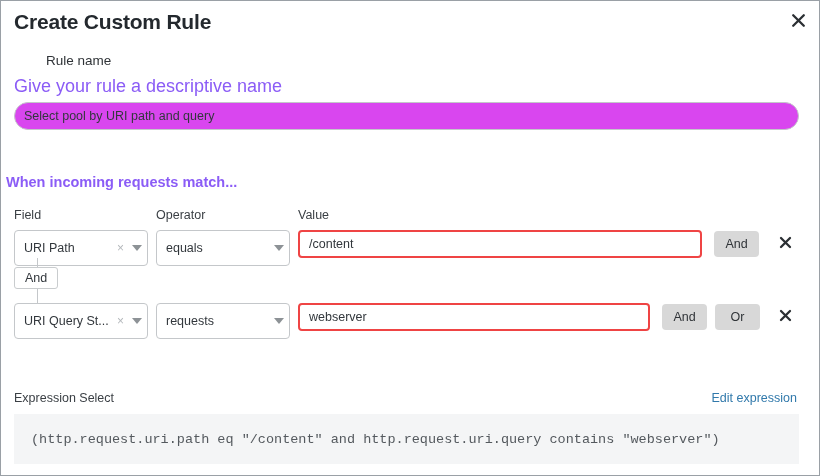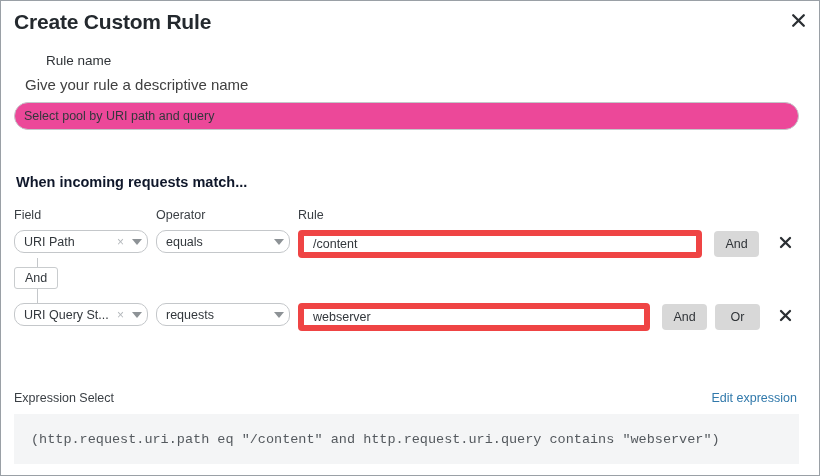--- a/index.html
+++ b/index.html
@@ -51,72 +51,72 @@
   .section-label {
     position: absolute;
     left: 13px;
     font-size: 13.5px;
     color: #2f3337;
     margin-left: 32px;
   }
   .rule-name-label { top: 52px; }
   .rule-name-help {
     position: absolute;
-    left: 24px;
+    left: 13px;
     top: 75px;
-    font-size: 15px;
-    color: #404040;
+    font-size: 18px;
+    color: #8b5cf6;
   }
   .rule-name-input {
     position: absolute;
     left: 13px;
     top: 101px;
     width: 785px;
     height: 28px;
     box-sizing: border-box;
     border: 1px solid #c4c7ca;
     border-radius: 14px;
-    background: #ec4899;
+    background: #d946ef;
     font-family: "Liberation Sans", sans-serif;
     font-size: 12.5px;
     color: #32373c;
     padding: 0 9px;
     outline: none;
   }
 
   
   .match-heading {
     position: absolute;
-    left: 15px;
+    left: 5px;
     top: 173px;
     font-size: 14.5px;
     font-weight: bold;
-    color: #0f172a;
+    color: #8b5cf6;
   }
   .col-header {
     position: absolute;
     top: 207px;
     font-size: 12.5px;
     color: #3a3f44;
   }
   .col-field    { left: 13px; }
   .col-operator { left: 155px; }
   .col-value    { left: 297px; }
 
   
   .cond-row { position: absolute; left: 0; right: 0; height: 28px; }
   .row-1 { top: 229px; }
   .row-2 { top: 302px; }
 
   .select-box {
     position: absolute;
-    height: 23px;
+    height: 36px;
     box-sizing: border-box;
     border: 1px solid #c4c7ca;
-    border-radius: 10px;
+    border-radius: 4px;
     background: #ffffff;
     display: flex;
     align-items: center;
     cursor: pointer;
   }
   .select-field    { left: 13px;  width: 134px; }
   .select-operator { left: 155px; width: 134px; gap: 40px; }
 
   .select-text {
     flex: 1 1 auto;
@@ -148,21 +148,21 @@
     border-left: 5px solid transparent;
     border-right: 5px solid transparent;
     border-top: 6px solid #8d9296;
   }
 
   .value-input {
     position: absolute;
     left: 297px;
     height: 28px;
     box-sizing: border-box;
-    border: 6px solid #ef4444;
+    border: 2px solid #ef4444;
     border-radius: 4px;
     background: #ffffff;
     font-family: "Liberation Sans", sans-serif;
     font-size: 12.5px;
     color: #32373c;
     padding: 0 9px;
     outline: none;
   }
   .value-row-1 { width: 404px; }
   .value-row-2 { width: 352px; }
@@ -278,21 +278,21 @@
     </span>
   </button>
 
   <div class="section-label rule-name-label">Rule name</div>
   <div class="rule-name-help">Give your rule a descriptive name</div>
   <input class="rule-name-input" type="text" value="Select pool by URI path and query" style="">
 
   <div class="match-heading">When incoming requests match...</div>
   <div class="col-header col-field">Field</div>
   <div class="col-header col-operator">Operator</div>
-  <div class="col-header col-value">Rule</div>
+  <div class="col-header col-value">Value</div>
 
   <div class="cond-row row-1">
     <div class="select-box select-field">
       <span class="select-text">URI Path</span>
       <span class="clear-x">×</span>
       <span class="caret">
           <i></i>
         </span>
     </div>
     <div class="select-box select-operator">

